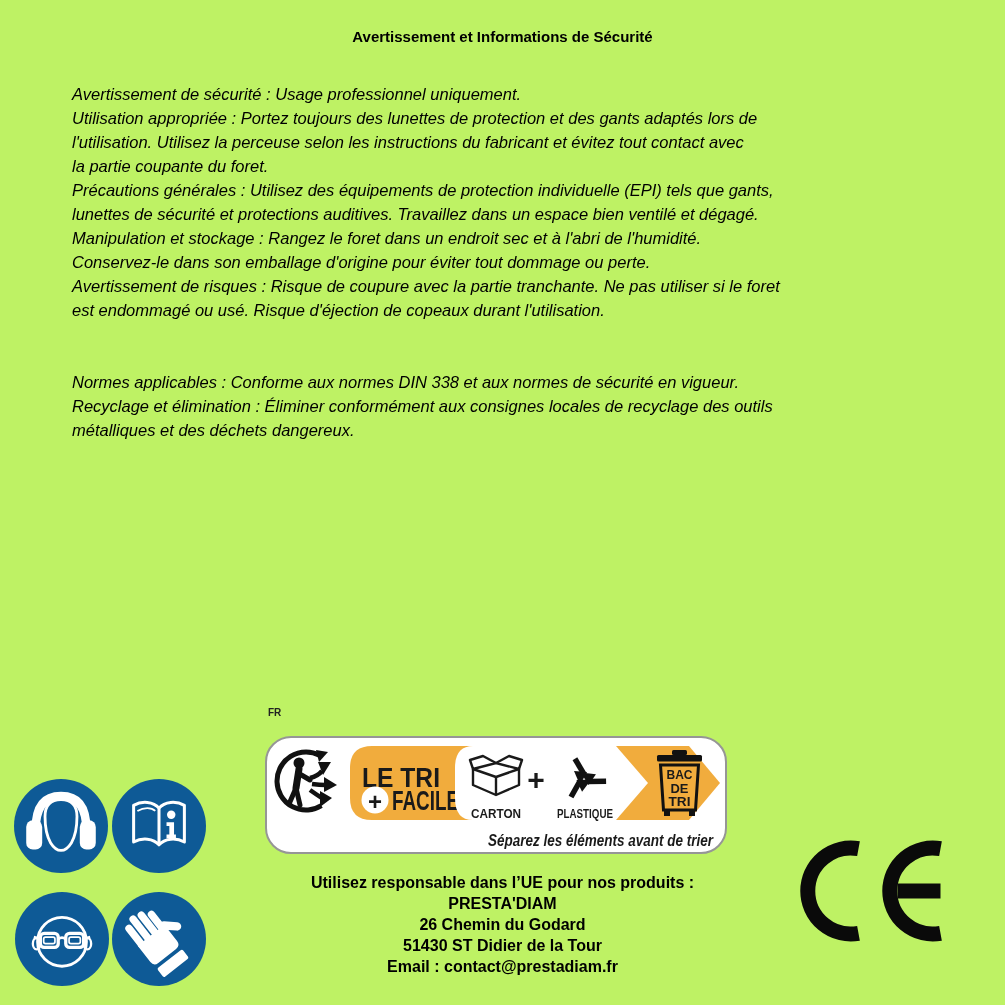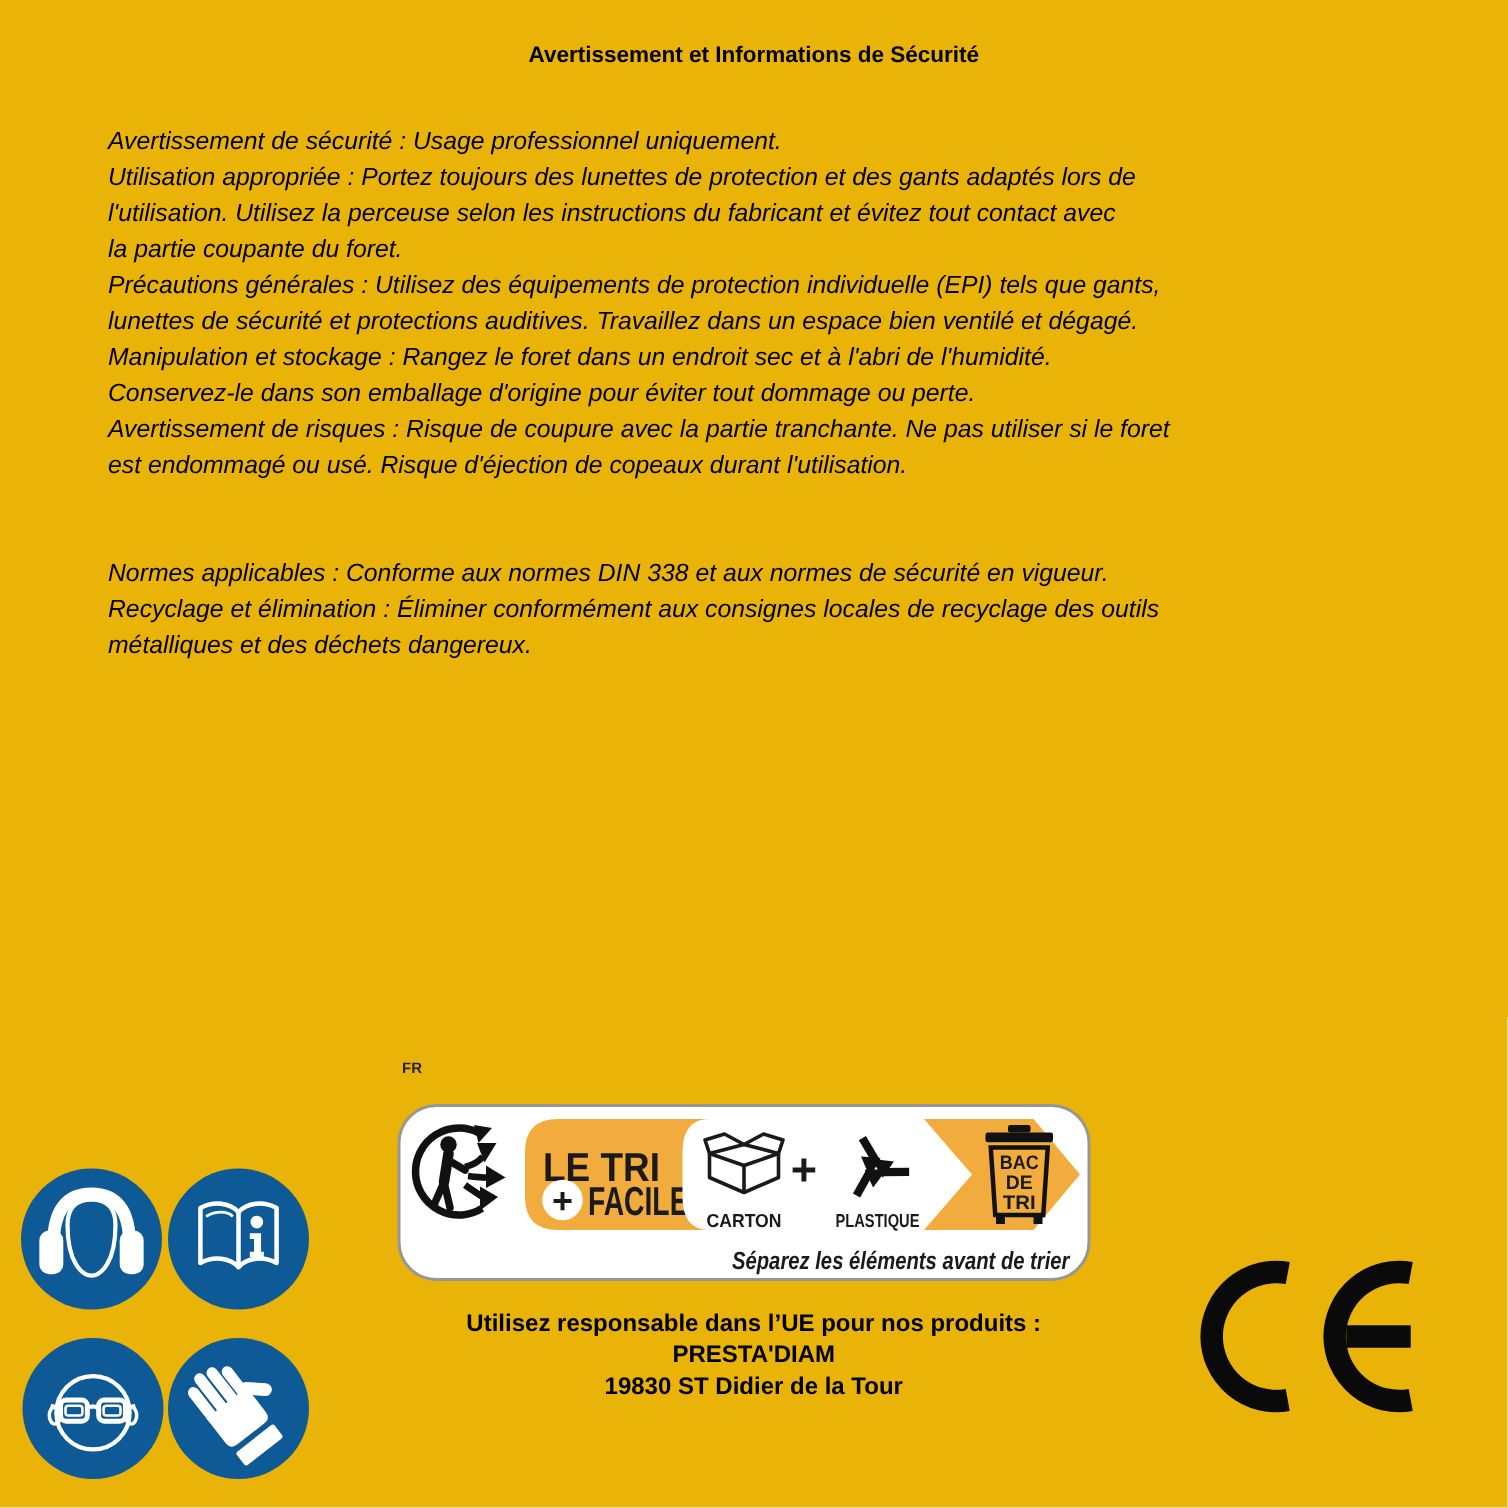--- a/index.html
+++ b/index.html
@@ -1,17 +1,17 @@
 <!DOCTYPE html>
 <html><head>
 <meta charset="utf-8">
 <title></title>
 <style>
   html,body{margin:0;padding:0;background:#fff;}
-  .page{position:relative;width:1005px;height:1005px;background:#eab308;overflow:hidden;
+  .page{position:relative;width:1005px;height:1005px;background:#bef264;overflow:hidden;
         font-family:"Liberation Sans", sans-serif;color:#000;}
   .title{position:absolute;top:28px;left:0;width:1005px;text-align:center;
          font-size:15px;font-weight:bold;}
   .bodytext{position:absolute;left:72px;font-size:16.5px;line-height:24px;
             white-space:pre-line;color:#000;font-style:italic;}
   .para1{top:82px;}
   .para2{top:370px;}
   .fr-label{position:absolute;left:268px;top:707px;font-size:10px;font-weight:bold;color:#222;}
   .banner{position:absolute;left:265px;top:736px;width:462px;height:118px;}
   .blue-icon{position:absolute;width:94px;height:94px;}
@@ -158,21 +158,23 @@
       <rect x="57" y="21" width="8" height="27" rx="4"></rect>
       <path d="M29,42 L65,42 L65,64 Q65,70 59,70 L35,70 Q29,70 29,64 Z"></path>
       <rect x="60" y="36" width="23" height="9" rx="4.5" transform="rotate(42 62 41)"></rect>
       <rect x="30" y="74" width="34" height="12" rx="2"></rect>
     </g>
   </svg>
 
   <div class="contact">
     <div>Utilisez responsable dans l’UE pour nos produits :</div>
     <div>PRESTA'DIAM</div>
-    <div>19830 ST Didier de la Tour</div>
+    <div>26 Chemin du Godard</div>
+    <div>51430 ST Didier de la Tour</div>
+    <div>Email : contact@prestadiam.fr</div>
   </div>
 
   <svg class="ce" width="150" height="100" viewBox="0 0 150 100">
     <title>CE</title>
     <path d="M60.5,6.7 A43,43 0 1 0 60.5,91.3" stroke="#0a0a0a" stroke-width="15" fill="none"></path>
     <path d="M142.5,6.7 A43,43 0 1 0 142.5,91.3" stroke="#0a0a0a" stroke-width="15" fill="none"></path>
     <path d="M99.5,49 L142.5,49" stroke="#0a0a0a" stroke-width="15" fill="none"></path>
   </svg>
 
 </div>

